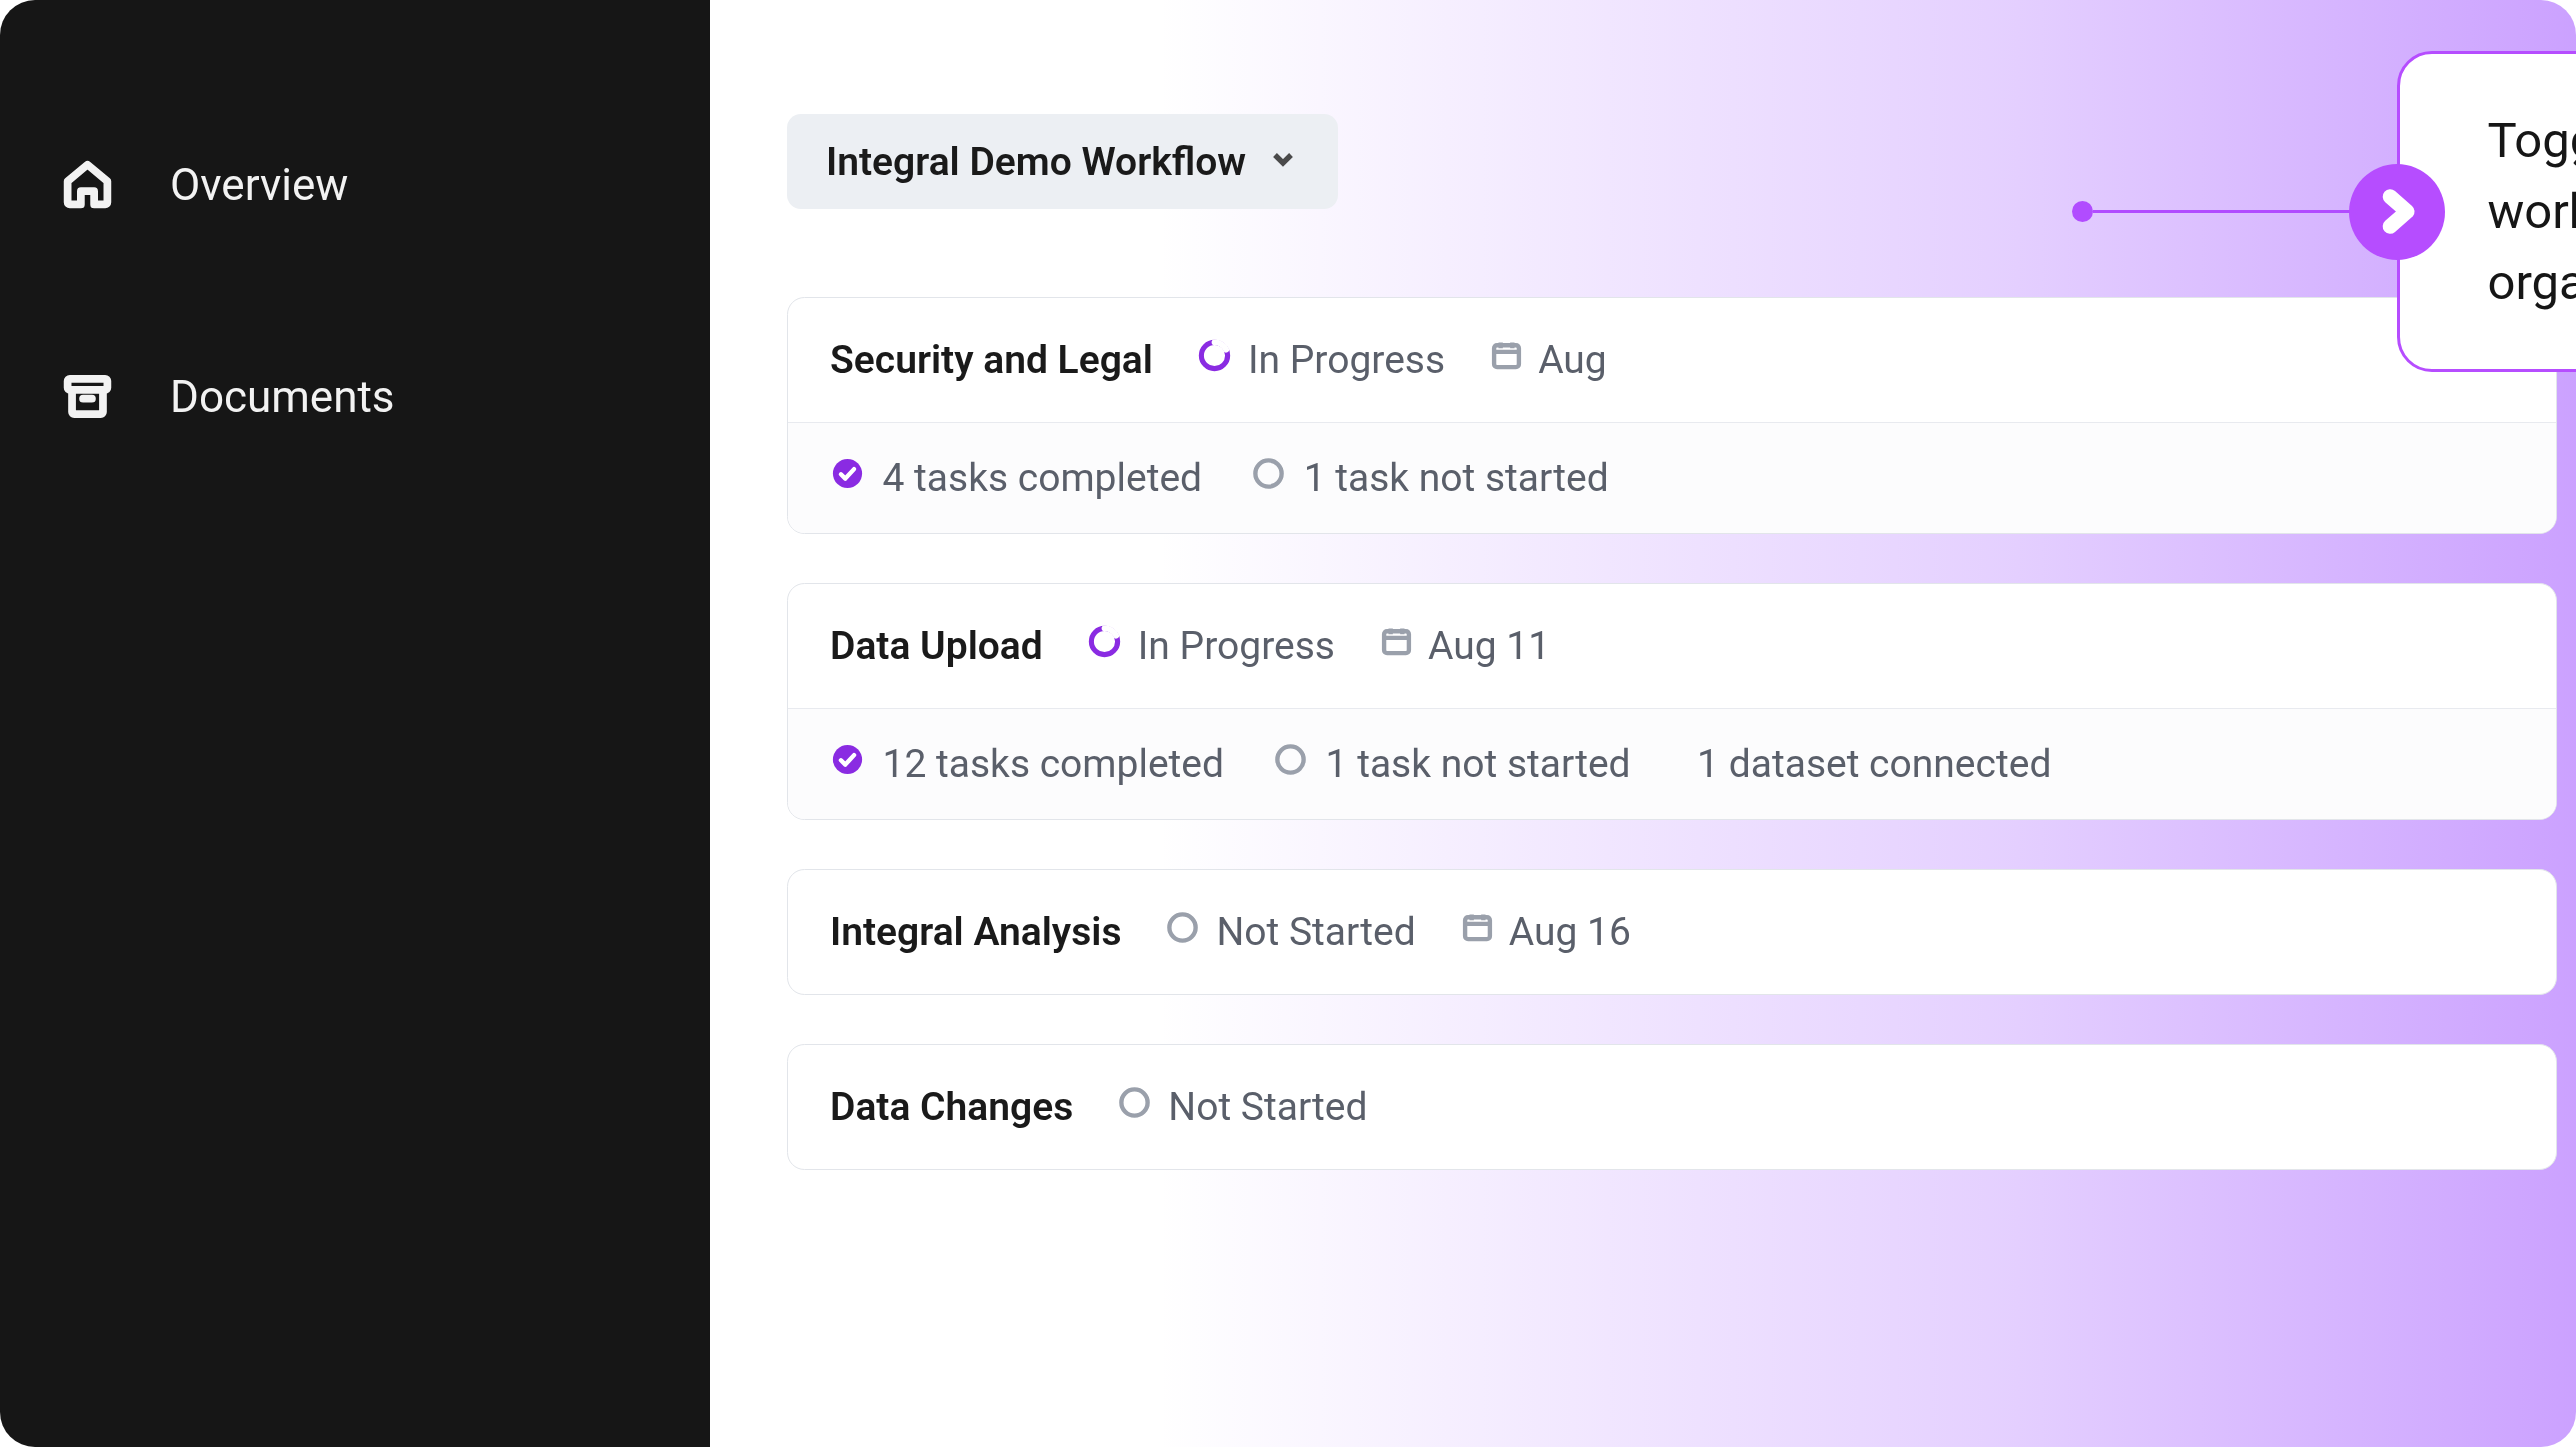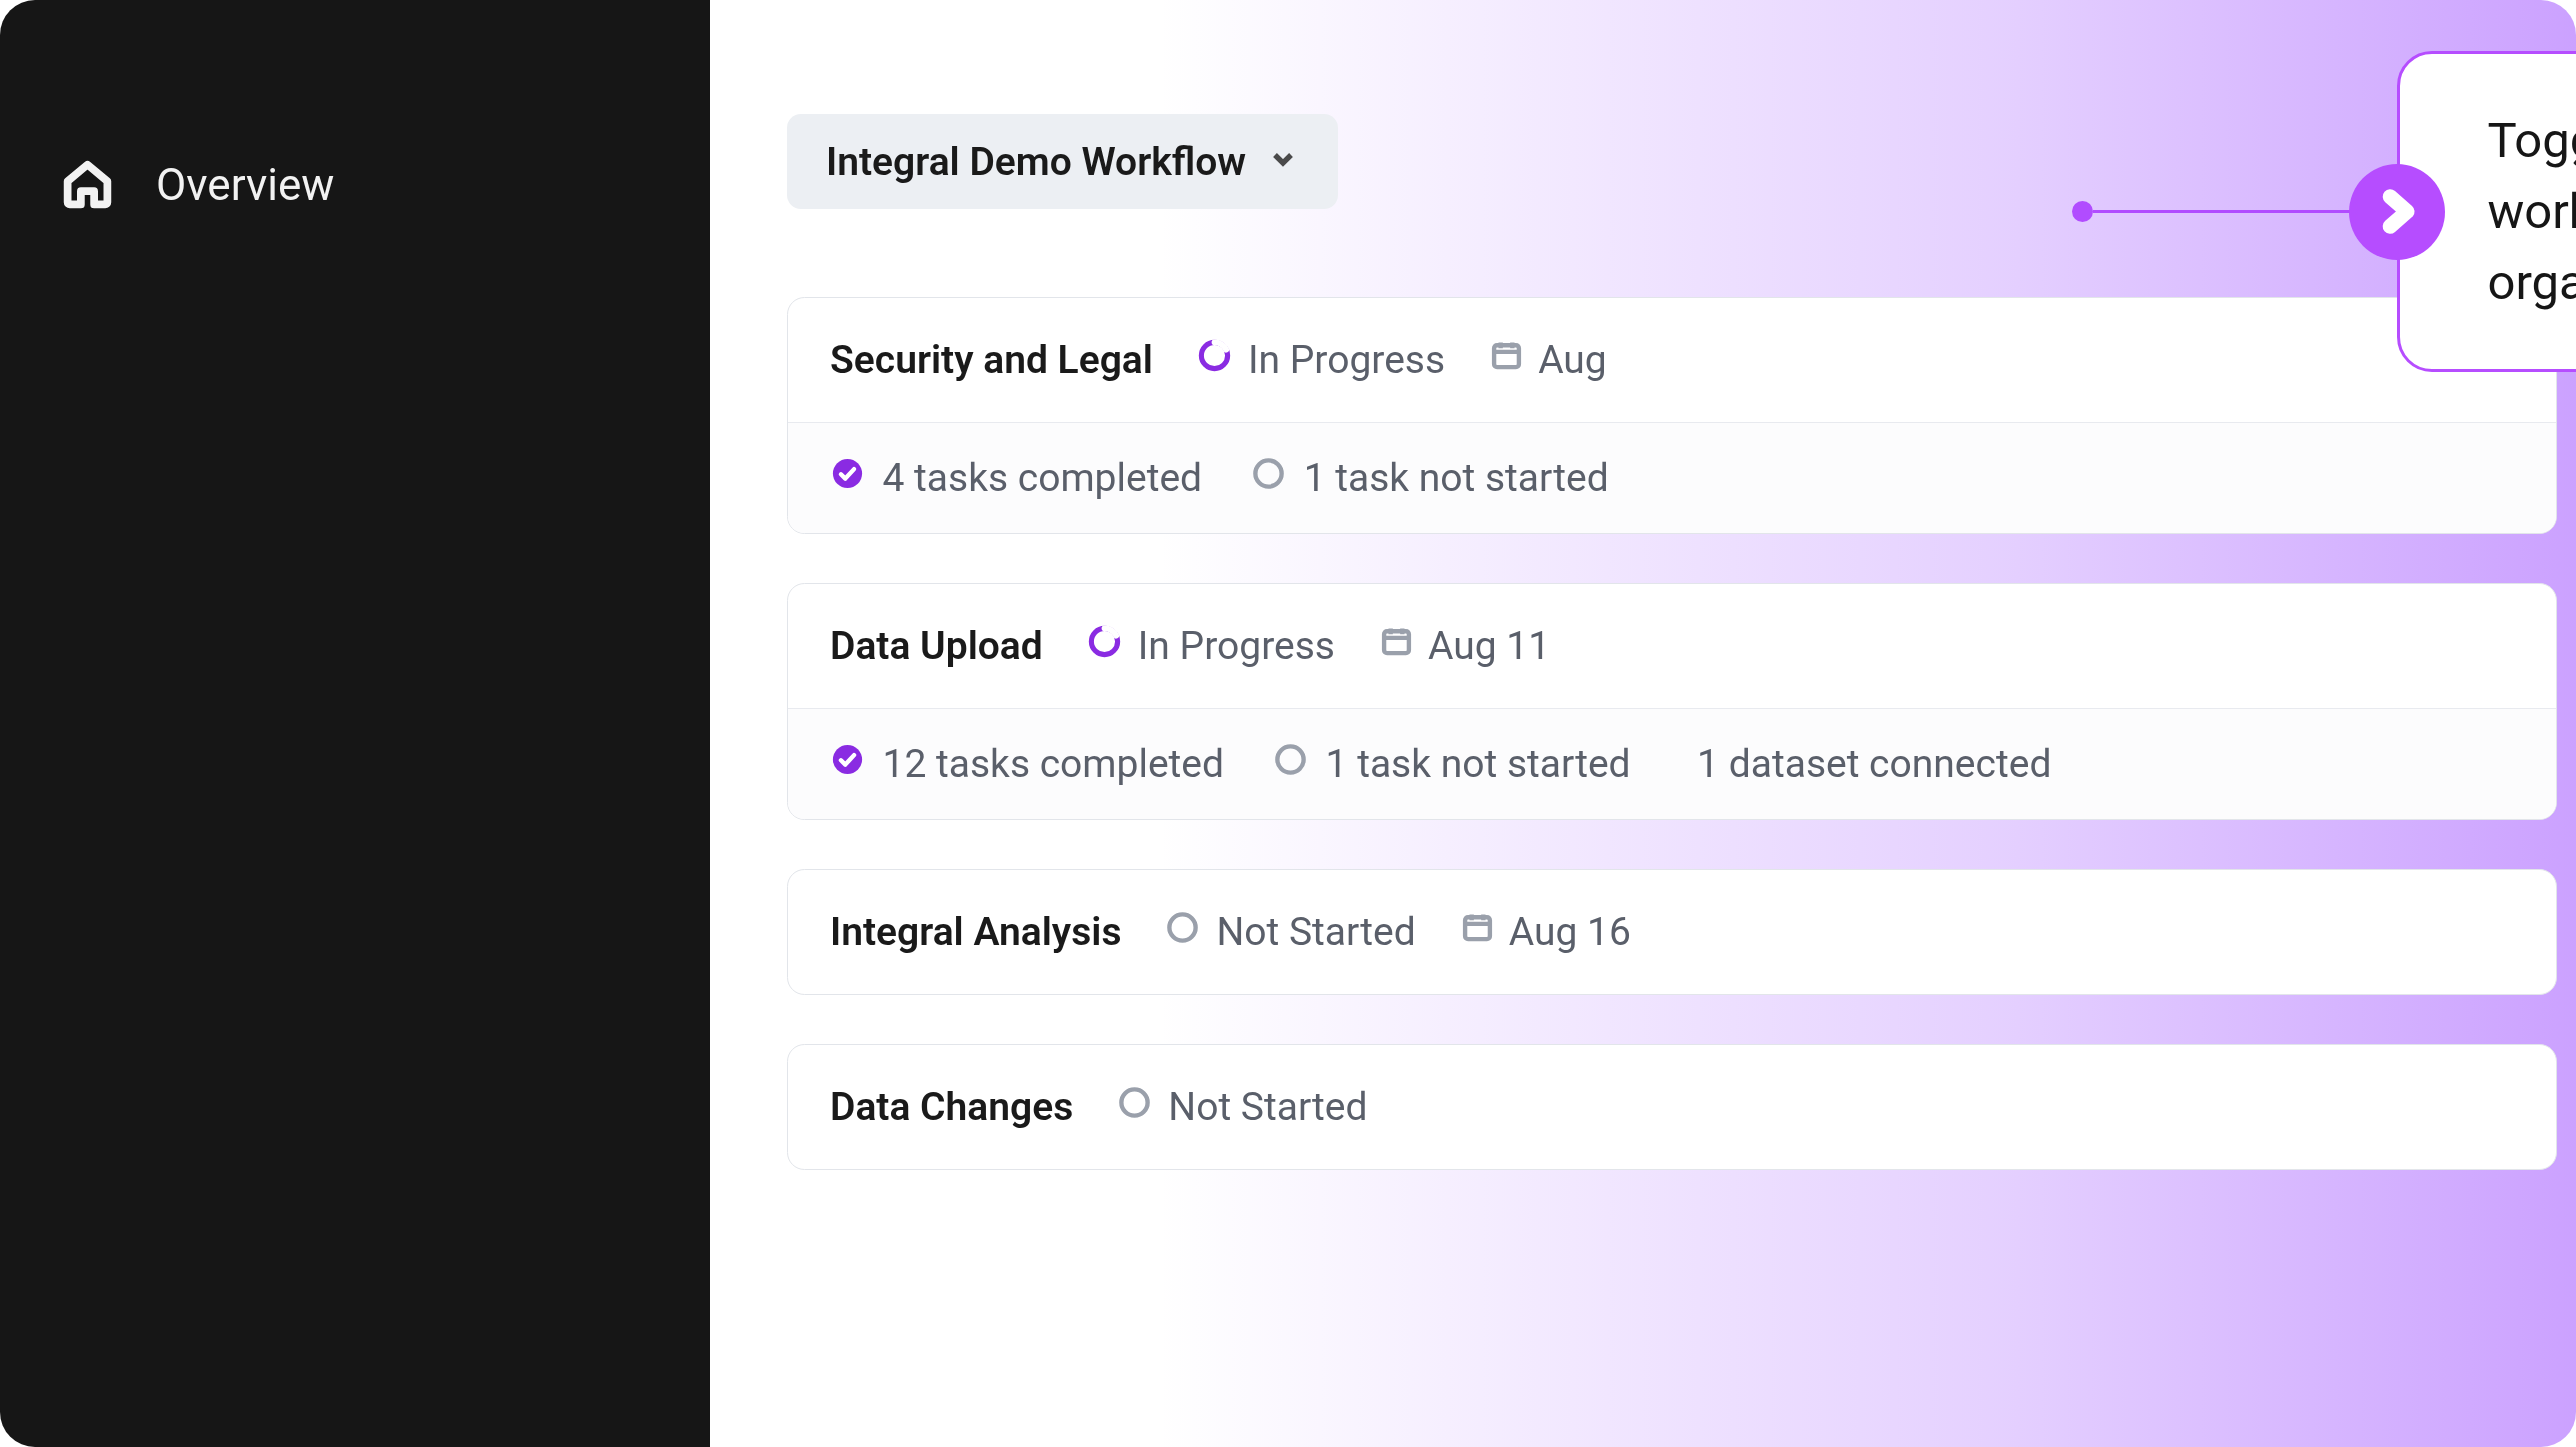--- a/index.html
+++ b/index.html
@@ -34,21 +34,21 @@
     color: #fff;
     padding-top: 158px;
     padding-left: 61px;
     flex: 0 0 710px;
     position: relative;
     z-index: 2;
   }
   .nav-item {
     display: flex;
     align-items: center;
-    gap: 42px;
+    gap: 56px;
     margin-bottom: 159px;
     cursor: pointer;
     font-size: 44px;
     font-weight: 400;
     color: #f2f2f2;
   }
   .nav-icon { width: 53px; height: 53px; display: flex; align-items: center; justify-content: center; }
   .nav-icon svg { width: 53px; height: 53px; stroke: #f2f2f2; fill: none; stroke-width: 3.5; stroke-linecap: round; stroke-linejoin: round; }
 
   
@@ -163,20 +163,30 @@
   <div class="bg-gradient"></div>
 
   <div class="sidebar">
     <div class="nav-item">
       <span class="nav-icon">
         <svg viewBox="0 0 24 24">
             <path d="M3 10.5 12 3l9 7.5V20a1 1 0 0 1-1 1h-5v-6h-6v6H4a1 1 0 0 1-1-1z"></path>
           </svg>
       </span>
       <span>Overview</span>
+    </div>
+    <div class="nav-item">
+      <span class="nav-icon">
+        <svg viewBox="0 0 24 24">
+            <rect x="3" y="4" width="18" height="5" rx="1"></rect>
+            <path d="M5 9v10a1 1 0 0 0 1 1h12a1 1 0 0 0 1-1V9"></path>
+            <path d="M10 13h4"></path>
+          </svg>
+      </span>
+      <span>Documents</span>
     </div>
   </div>
 
   <div class="main">
 
     <div class="workflow-selector">
       <span>Integral Demo Workflow</span>
       <span>
         <svg viewBox="0 0 24 24">
             <path d="M6 9l6 6 6-6"></path>

